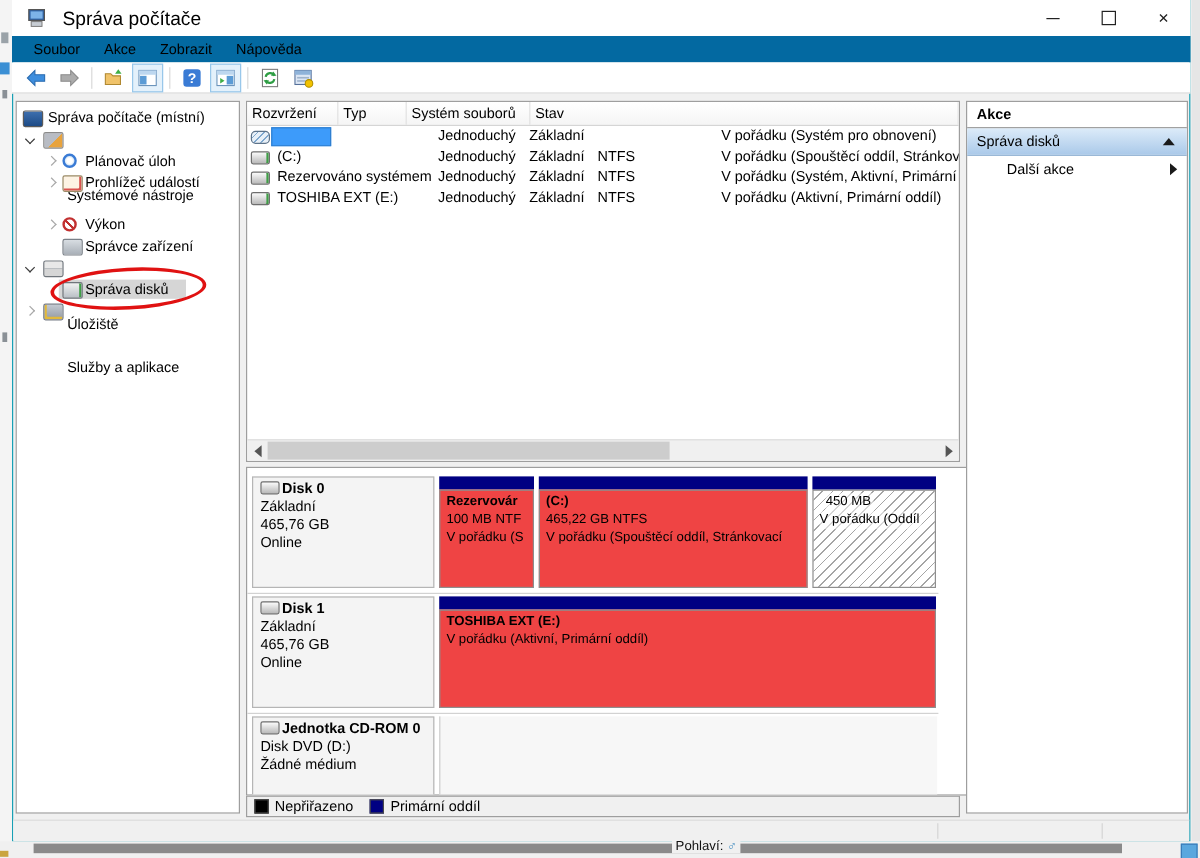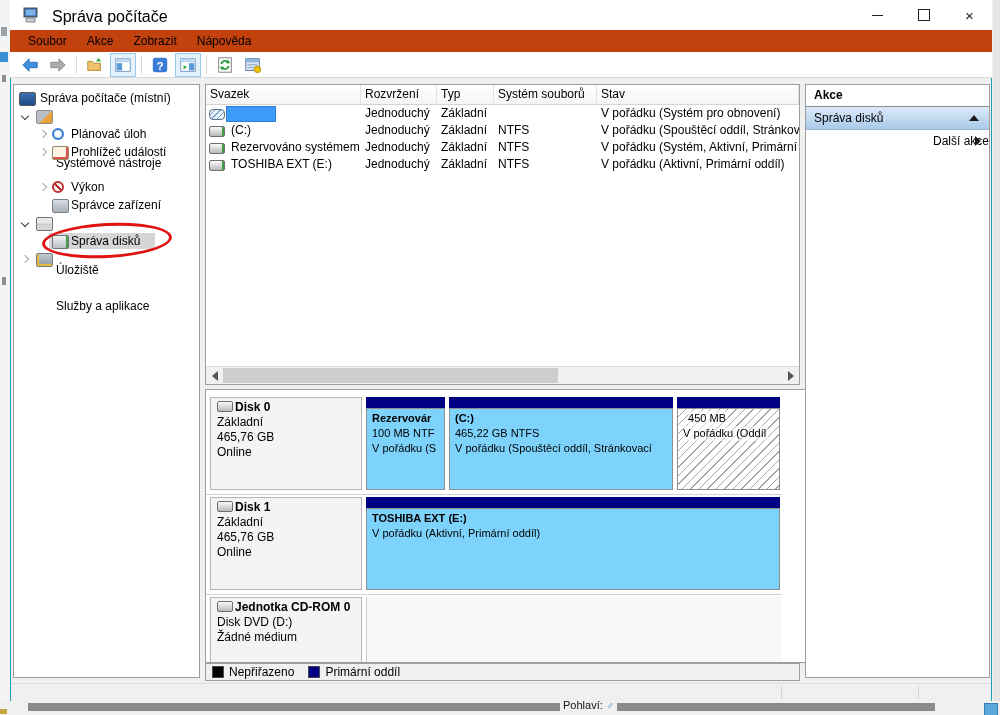--- a/index.html
+++ b/index.html
@@ -16,21 +16,21 @@
   #bg-yellow{left:0;top:709px;width:7px;height:5px;background:#caa53f;}
   
   #win{left:10px;top:0;width:982px;height:701px;background:#f0f0f0;border:1px solid #18a0b5;box-sizing:border-box;}
   #titlebar{left:10px;top:0;width:982px;height:30px;background:#fff;}
   #title-text{left:42px;top:8px;font-size:16px;color:#000;}
   .wc{top:0;width:45px;height:30px;display:flex;align-items:center;justify-content:center;color:#222;cursor:default;}
   #btn-min{left:855px;}#btn-max{left:901px;}#btn-close{left:947px;font-size:15px;}
   #btn-min .bar{width:11px;height:1px;background:#222;}
   #btn-max .box{width:10px;height:10px;border:1px solid #222;}
   
-  #menubar{left:10px;top:30px;width:982px;height:22px;background:#c2410c;display:flex;align-items:center;padding-left:8px;box-sizing:border-box;}
+  #menubar{left:10px;top:30px;width:982px;height:22px;background:#0369a1;display:flex;align-items:center;padding-left:8px;box-sizing:border-box;}
   .menu-item{font-size:12px;color:#000;padding:2px 10px;}
   
   #toolbar{left:10px;top:52px;width:982px;height:26px;background:#fff;border-bottom:1px solid #d9d9d9;box-sizing:border-box;display:flex;align-items:center;padding-left:6px;}
   .tbtn{width:24px;height:22px;display:flex;align-items:center;justify-content:center;margin:0 1px;border:1px solid transparent;}
   .tbtn-active{background:#e4f1fb;border:1px solid #98c7ea;}
   .tsep{width:1px;height:18px;background:#d9d9d9;margin:0 4px;}
   
   .panel{background:#fff;border:1px solid #9e9e9e;box-sizing:border-box;}
   #tree-panel{left:13px;top:84px;width:187px;height:594px;text-align:center;}
   #vol-panel{left:205px;top:84px;width:595px;height:301px;overflow:hidden;}
@@ -82,38 +82,38 @@
   #h-thumb{position:absolute;left:17px;top:1px;width:335px;height:15px;background:#cdcdcd;}
   
   .disk-row{position:absolute;left:0;width:574px;}
   .disk-label{position:absolute;left:4px;top:0;width:152px;height:93px;background:#f4f4f4;border:1px solid #b5b5b5;box-sizing:border-box;font-size:12px;color:#000;padding:2px 0 0 6px;}
   .disk-label .dl-name{font-weight:bold;}
   .disk-label div{line-height:15px;}
   .dicon{display:inline-block;width:14px;height:9px;border:1px solid #6e6e6e;border-radius:2px;background:linear-gradient(#fbfbfb,#b9b9b9);margin-right:2px;vertical-align:-1px;}
   .row-sep{position:absolute;left:0;width:576px;height:1px;background:#d2d2d2;}
   .part{position:absolute;top:0;height:93px;box-sizing:border-box;}
   .part-bar{position:absolute;left:0;top:0;width:100%;height:11px;background:#000082;}
-  .part-body{position:absolute;left:0;top:11px;width:100%;bottom:0;background:#7dd3fc;border:1px solid #8e8e8e;box-sizing:border-box;padding:2px 0 0 5px;font-size:11px;color:#000;overflow:hidden;}
+  .part-body{position:absolute;left:0;top:11px;width:100%;bottom:0;background:#ef4444;border:1px solid #8e8e8e;box-sizing:border-box;padding:2px 0 0 5px;font-size:11px;color:#000;overflow:hidden;}
   .part-body div{line-height:15px;white-space:nowrap;}
   .p-name{font-weight:bold;}
   .part-hatched .part-body{background:repeating-linear-gradient(135deg,#ffffff 0 5px,#a5a5a5 5px 6px);}
   .part-hatched .part-body div{background:rgba(255,255,255,0.55);display:inline-block;padding-right:2px;}
   .cd-area{position:absolute;left:160px;top:0;width:414px;height:93px;background:#f7f7f7;border-left:1px solid #cccccc;}
   
   #v-scroll{position:absolute;right:0;top:0;width:17px;height:272px;background:#f0f0f0;border-left:1px solid #dcdcdc;}
   #v-thumb{position:absolute;left:1px;top:26px;width:15px;height:135px;background:#cdcdcd;}
   
   .legend-item{display:flex;align-items:center;margin-right:14px;font-size:12px;color:#000;}
   .swatch{width:10px;height:10px;border:1px solid #4a4a4a;margin-right:5px;}
   #sw-unalloc{background:#000000;} #sw-primary{background:#000082;}
   
   #actions-header{height:21px;line-height:21px;font-size:12px;font-weight:bold;padding-left:8px;border-bottom:1px solid #8a8a8a;}
   #actions-group{position:relative;height:22px;line-height:22px;font-size:12px;padding-left:8px;background:linear-gradient(#dcebf9,#aac9e9);border-bottom:1px solid #9ab8d6;}
   #actions-group .tri-up{position:absolute;right:10px;top:8px;border-width:0 5px 6px 5px;border-color:transparent transparent #1a1a1a transparent;}
-  #actions-more{position:relative;height:22px;line-height:22px;font-size:12px;padding-left:33px;text-align:right;}
+  #actions-more{position:relative;height:22px;line-height:22px;font-size:12px;padding-left:33px;}
   #actions-more .tri-right{position:absolute;right:8px;top:6px;border-width:5px 0 5px 6px;border-color:transparent transparent transparent #1a1a1a;}
   
   #statusbar{left:11px;top:683px;width:980px;height:17px;background:#f0f0f0;border-top:1px solid #dcdcdc;}
   .status-sep{position:absolute;top:2px;width:1px;height:13px;background:#d5d5d5;}
   
   #frag1{left:1px;top:27px;width:6px;height:9px;background:#9aa2a8;}
   #frag2{left:0;top:52px;width:8px;height:10px;background:#3b8fd4;}
   #frag3{left:2px;top:75px;width:4px;height:7px;background:#8a9096;}
   #frag4{left:2px;top:277px;width:4px;height:8px;background:#8a9096;}
 </style>
@@ -262,21 +262,20 @@
   <div class="tree-row t-d1" style="top:165px">
     <span class="chev chev-collapsed"></span>
     <span class="ticon icon-services"></span>
     <span class="tlabel">Služby a aplikace</span>
   </div>
 </div>
 <div class="abs" id="red-ellipse"></div>
 
 <div class="abs panel" id="vol-panel">
   <div id="vol-header">
-    <div class="vh-cell c0">Svazek</div>
     <div class="vh-cell c1">Rozvržení</div>
     <div class="vh-cell c2">Typ</div>
     <div class="vh-cell c3">Systém souborů</div>
     <div class="vh-cell c4">Stav</div>
   </div>
   <div class="vl-row" style="top:20px">
     <div class="vl-cell c0"><span class="vicon vicon-hatched"></span><span class="sel-box"></span><span class="vname"></span></div>
     <div class="vl-cell c1">Jednoduchý</div>
     <div class="vl-cell c2">Základní</div>
     <div class="vl-cell c3"></div>

